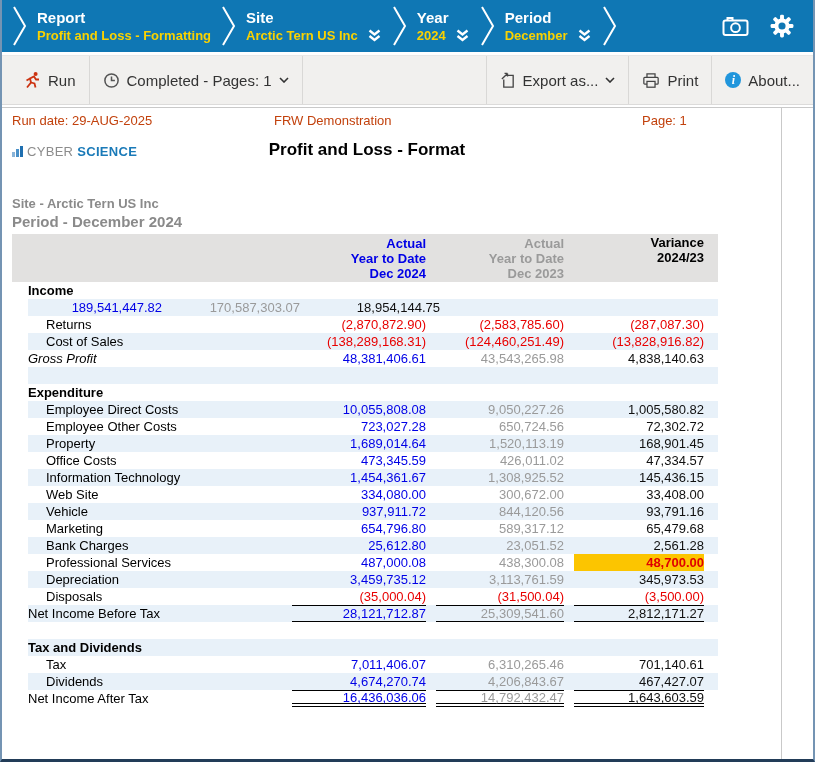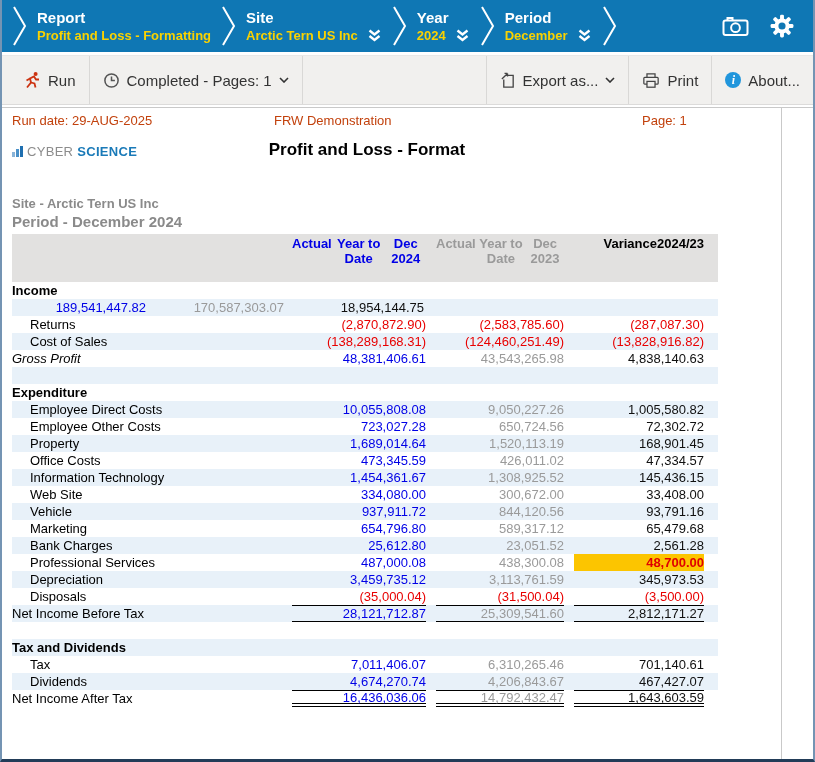--- a/index.html
+++ b/index.html
@@ -53,27 +53,27 @@
   .rpt-title{position:absolute;top:32px;left:0;width:730px;text-align:center;
              font-size:17px;font-weight:bold;color:#000;}
 
   .site-line{position:absolute;top:88px;left:10px;font-size:13px;font-weight:bold;color:#8a8a8a;}
   .period-line{position:absolute;top:105px;left:10px;font-size:15px;font-weight:bold;color:#8a8a8a;}
 
   
   .rtable{position:absolute;top:126px;left:10px;width:706px;font-size:13px;}
   .thead{display:flex;background:#e2e1e0;height:48px;padding-right:14px;}
   .thead .spacer-lbl{flex:1;}
-  .hcell{display:flex;text-align:center;font-weight:bold;line-height:15px;padding-top:2px;}
+  .hcell{display:flex;flex-direction:column;text-align:right;font-weight:bold;line-height:15px;padding-top:2px;}
   .hcell.h1{width:134px;color:var(--col1);}
   .hcell.h2{width:128px;margin-left:10px;color:var(--col2);}
-  .hcell.h3{width:130px;margin-left:10px;color:#000;justify-content:flex-end;padding-bottom:2px;}
+  .hcell.h3{width:130px;margin-left:10px;color:#000;justify-content:flex-end;padding-bottom:17px;}
 
   .tbody{}
-  .trow{display:flex;align-items:center;height:17px;padding-right:14px;}
+  .trow{display:flex;align-items:center;height:17px;padding-right:14px;margin-left:16px;}
   .trow.shade{background:var(--shade);}
   .lbl{flex:1;color:#000;line-height:17px;white-space:nowrap;}
   .lbl.ind{padding-left:18px;}
   .lbl.sec{font-weight:bold;}
   .lbl.ital{font-style:italic;}
   .cell{text-align:right;line-height:15px;height:17px;display:flex;align-items:center;justify-content:flex-end;}
   .cell.c1{width:134px;color:var(--col1);}
   .cell.c2{width:128px;margin-left:10px;color:var(--col2);}
   .cell.c3{width:130px;margin-left:10px;color:#101010;}
   .cell.neg{color:var(--neg) !important;}

